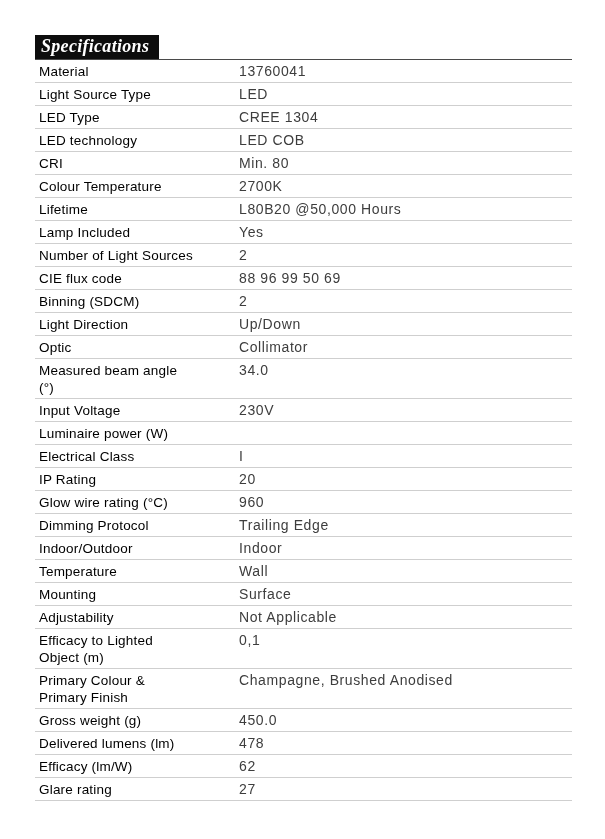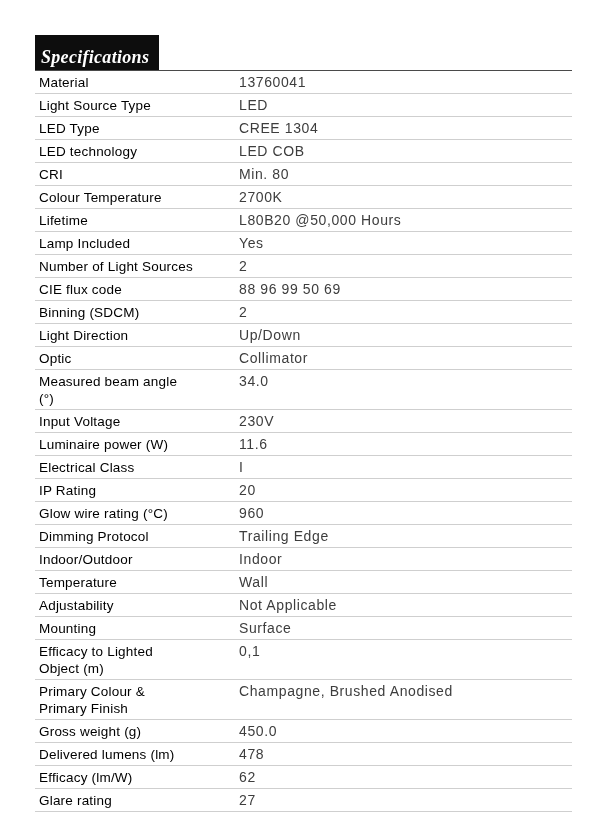--- a/index.html
+++ b/index.html
@@ -24,21 +24,21 @@
 
   .spec-header-title {
     display: inline-block;
     background: #0d0d0d;
     color: #ffffff;
     font-family: "Liberation Serif", serif;
     font-style: italic;
     font-weight: bold;
     font-size: 18px;
     line-height: 21px;
-    padding: 12px 10px 2px 6px;
+    padding: 1px 10px 2px 6px;
     letter-spacing: 0.3px;
   }
 
   .spec-table {
     width: 100%;
   }
 
   .spec-row {
     display: flex;
     align-items: flex-start;
@@ -145,21 +145,20 @@
     <div class="spec-value">34.0</div>
   </div>
 
   <div class="spec-row">
     <div class="spec-label">Input Voltage</div>
     <div class="spec-value">230V</div>
   </div>
 
   <div class="spec-row">
     <div class="spec-label">Luminaire power (W)</div>
-    <div class="spec-value">11.6</div>
   </div>
 
   <div class="spec-row">
     <div class="spec-label">Electrical Class</div>
     <div class="spec-value">I</div>
   </div>
 
   <div class="spec-row">
     <div class="spec-label">IP Rating</div>
     <div class="spec-value">20</div>
@@ -179,30 +178,30 @@
     <div class="spec-label">Indoor/Outdoor</div>
     <div class="spec-value">Indoor</div>
   </div>
 
   <div class="spec-row">
     <div class="spec-label">Temperature</div>
     <div class="spec-value">Wall</div>
   </div>
 
   <div class="spec-row">
+    <div class="spec-label">Mounting</div>
+    <div class="spec-value">Surface</div>
+  </div>
+
+  <div class="spec-row">
     <div class="spec-label">Adjustability</div>
     <div class="spec-value">Not Applicable</div>
   </div>
 
   <div class="spec-row">
-    <div class="spec-label">Mounting</div>
-    <div class="spec-value">Surface</div>
-  </div>
-
-  <div class="spec-row">
     <div class="spec-label">Efficacy to Lighted Object (m)</div>
     <div class="spec-value">0,1</div>
   </div>
 
   <div class="spec-row">
     <div class="spec-label">Primary Colour &amp; Primary Finish</div>
     <div class="spec-value">Champagne, Brushed Anodised</div>
   </div>
 
   <div class="spec-row">

